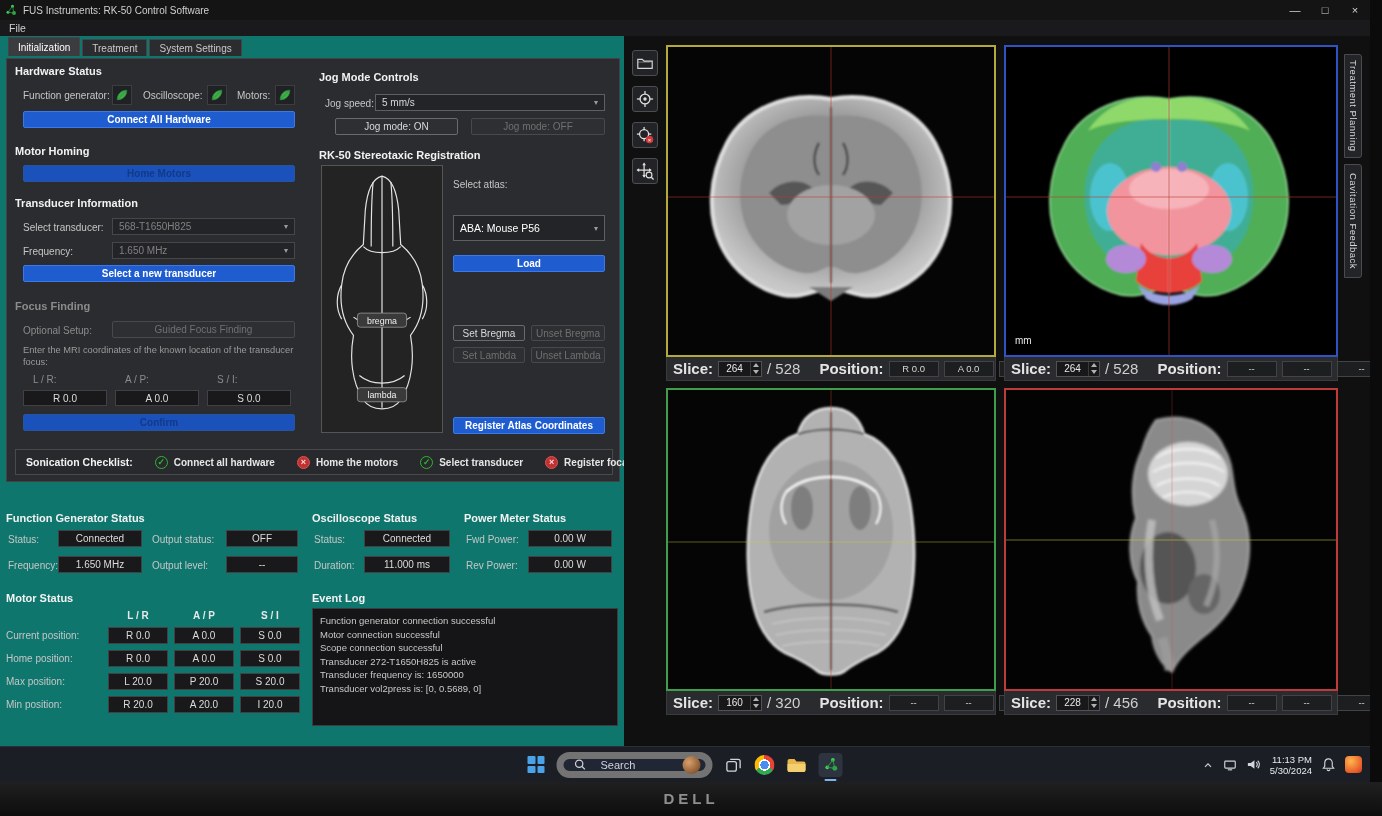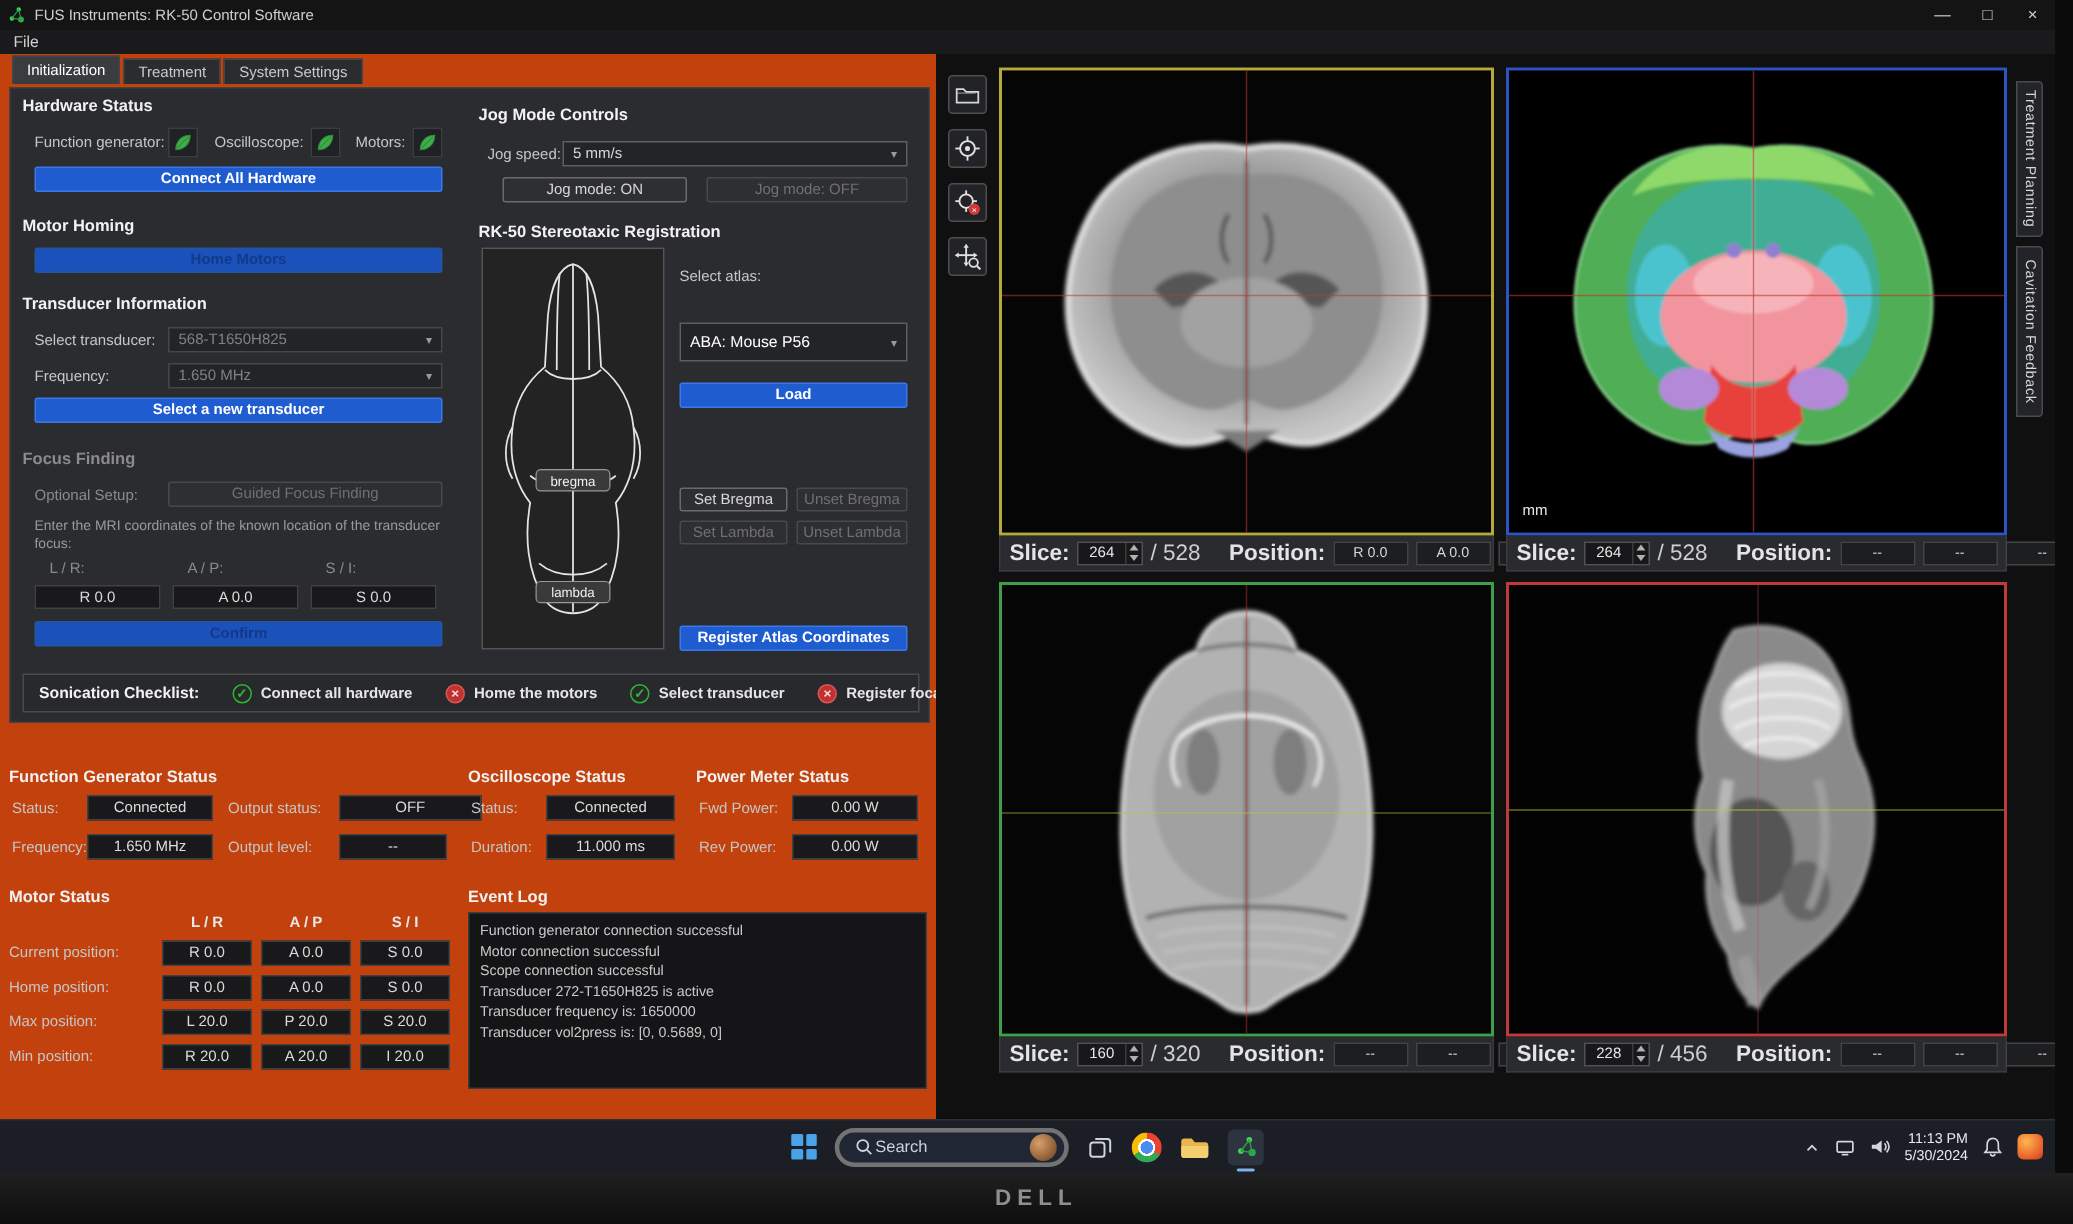--- a/index.html
+++ b/index.html
@@ -8,21 +8,21 @@
 .abs{position:absolute}
 .screen{position:absolute;left:0;top:0;width:1370px;height:782px;background:#1d1e20;overflow:hidden}
 
 .titlebar{position:absolute;left:0;top:0;width:100%;height:20px;background:#141415;display:flex;align-items:center;padding-left:5px;gap:6px}
 .title-text{font-size:10px;color:#cfcfcf}
 .win-controls{position:absolute;right:0;top:0;height:20px;display:flex}
 .win-btn{width:30px;height:20px;display:flex;align-items:center;justify-content:center;color:#d5d5d5;font-size:11px;cursor:pointer}
 .menubar{position:absolute;left:0;top:20px;width:100%;height:16px;background:#1a1a1c;display:flex;align-items:center}
 .menu-item{font-size:10.5px;color:#d0d0d0;padding:0 9px;cursor:pointer}
 
-.app-left{position:absolute;left:0;top:36px;width:624px;height:710px;background:#c2410c}
+.app-left{position:absolute;left:0;top:36px;width:624px;height:710px;background:#0f766e}
 .viewer-region{position:absolute;left:624px;top:36px;width:746px;height:710px;background:#101011}
 
 .tabs{position:absolute;left:8px;top:3px;display:flex;gap:2px}
 .tab{height:17px;padding:0 9px;font-size:10px;color:#c9c9c9;background:#2b2c2f;border:1px solid #454548;border-bottom:none;display:flex;align-items:center;cursor:pointer}
 .tab.active{background:#3b3c40;color:#fff;height:19px;margin-top:-2px}
 
 .main-panel{position:absolute;left:6px;top:22px;width:614px;height:424px;background:#2b2c2f;border:1px solid #424245}
 .grouptitle{font-size:11px;font-weight:bold;color:#f2f2f2;white-space:nowrap}
 .lbl{font-size:10px;color:#c6c6c6;white-space:nowrap}
 .dim{color:#8b8b8b!important}
@@ -68,21 +68,21 @@
 .spin .up::before{border-bottom:4px solid #b0b0b0}
 .spin .dn::before{border-top:4px solid #b0b0b0}
 .posbox{min-width:50px;height:16px;background:#1d1e20;border:1px solid #434345;display:inline-flex;align-items:center;justify-content:center;font-size:9.5px;color:#d6d6d6;padding:0 4px;white-space:nowrap}
 .mm-label{position:absolute;left:9px;bottom:9px;font-size:10px;color:#e8e8e8}
 .side-tab{position:absolute;width:18px;writing-mode:vertical-rl;font-size:9.5px;color:#d8d8d8;background:#232427;border:1px solid #4a4b4f;display:flex;align-items:center;justify-content:center;border-radius:0 3px 3px 0;cursor:pointer;letter-spacing:.5px}
 
 .taskbar{position:absolute;left:0;top:746px;width:1370px;height:36px;background:#1b1e25;border-top:1px solid #2b2f38}
 .tb-center{position:absolute;left:50%;top:0;height:100%;transform:translateX(-50%);display:flex;align-items:center;gap:12px}
 .winlogo{width:17px;height:17px;display:grid;grid-template:1fr 1fr/1fr 1fr;gap:2px;cursor:pointer}
 .winlogo i{background:#4aa3e8;border-radius:1px}
-.search-pill{width:156px;height:26px;border-radius:14px;background:#202633;border:3px solid #737373;display:flex;align-items:center;gap:1px;padding:0 5px 0 10px;cursor:pointer}
+.search-pill{width:156px;height:26px;border-radius:14px;background:#202633;border:7px solid #737373;display:flex;align-items:center;gap:14px;padding:0 5px 0 10px;cursor:pointer}
 .stext{font-size:11px;color:#cdd2da}
 .sbadge{margin-left:auto;width:18px;height:18px;border-radius:50%;background:radial-gradient(circle at 35% 35%,#d9a06b,#8a5a33 70%,#5a3a20)}
 .chrome{width:20px;height:20px;border-radius:50%;background:radial-gradient(circle at 50% 50%,#4b8cf0 0 29%,#fff 30% 40%,rgba(0,0,0,0) 41%),conic-gradient(#ea4335 0 120deg,#34a853 120deg 240deg,#fbbc05 240deg 360deg);cursor:pointer}
 .fustile{width:24px;height:24px;border-radius:4px;background:#2d3440;display:flex;align-items:center;justify-content:center;position:relative;cursor:pointer}
 .tb-underline{position:absolute;left:6px;bottom:-4px;width:12px;height:2px;border-radius:1px;background:#7fb2e8}
 .tb-icon{cursor:pointer;display:flex;align-items:center;justify-content:center}
 .tb-tray{position:absolute;right:8px;top:0;height:100%;display:flex;align-items:center;gap:9px}
 .clock{text-align:right;font-size:9.5px;line-height:11px;color:#e6eaef;cursor:pointer}
 .orangetile{width:17px;height:17px;border-radius:4px;background:radial-gradient(circle at 35% 30%,#ffb64d,#e85d2a 70%,#b8401e);cursor:pointer}
 
@@ -236,21 +236,21 @@
       <div class="btn btn-sec dis abs" style="left:524px;top:266px;width:74px;height:16px">Unset Bregma</div>
       <div class="btn btn-sec dis abs" style="left:446px;top:288px;width:72px;height:16px">Set Lambda</div>
       <div class="btn btn-sec dis abs" style="left:524px;top:288px;width:74px;height:16px">Unset Lambda</div>
       <div class="btn btn-blue abs" style="left:446px;top:358px;width:152px;height:17px">Register Atlas Coordinates</div>
     </div>
 
     <div class="grouptitle abs" style="left:6px;top:476px">Function Generator Status</div>
     <span class="lbl abs" style="left:8px;top:498px">Status:</span>
     <div class="valbox abs" style="left:58px;top:494px;width:84px;height:17px">Connected</div>
     <span class="lbl abs" style="left:152px;top:498px">Output status:</span>
-    <div class="valbox abs" style="left:226px;top:494px;width:95px;height:17px">OFF</div>
+    <div class="valbox abs" style="left:226px;top:494px;width:72px;height:17px">OFF</div>
     <span class="lbl abs" style="left:8px;top:524px">Frequency:</span>
     <div class="valbox abs" style="left:58px;top:520px;width:84px;height:17px">1.650 MHz</div>
     <span class="lbl abs" style="left:152px;top:524px">Output level:</span>
     <div class="valbox abs" style="left:226px;top:520px;width:72px;height:17px">--</div>
 
     <div class="grouptitle abs" style="left:312px;top:476px">Oscilloscope Status</div>
     <span class="lbl abs" style="left:314px;top:498px">Status:</span>
     <div class="valbox abs" style="left:364px;top:494px;width:86px;height:17px">Connected</div>
     <span class="lbl abs" style="left:314px;top:524px">Duration:</span>
     <div class="valbox abs" style="left:364px;top:520px;width:86px;height:17px">11.000 ms</div>

